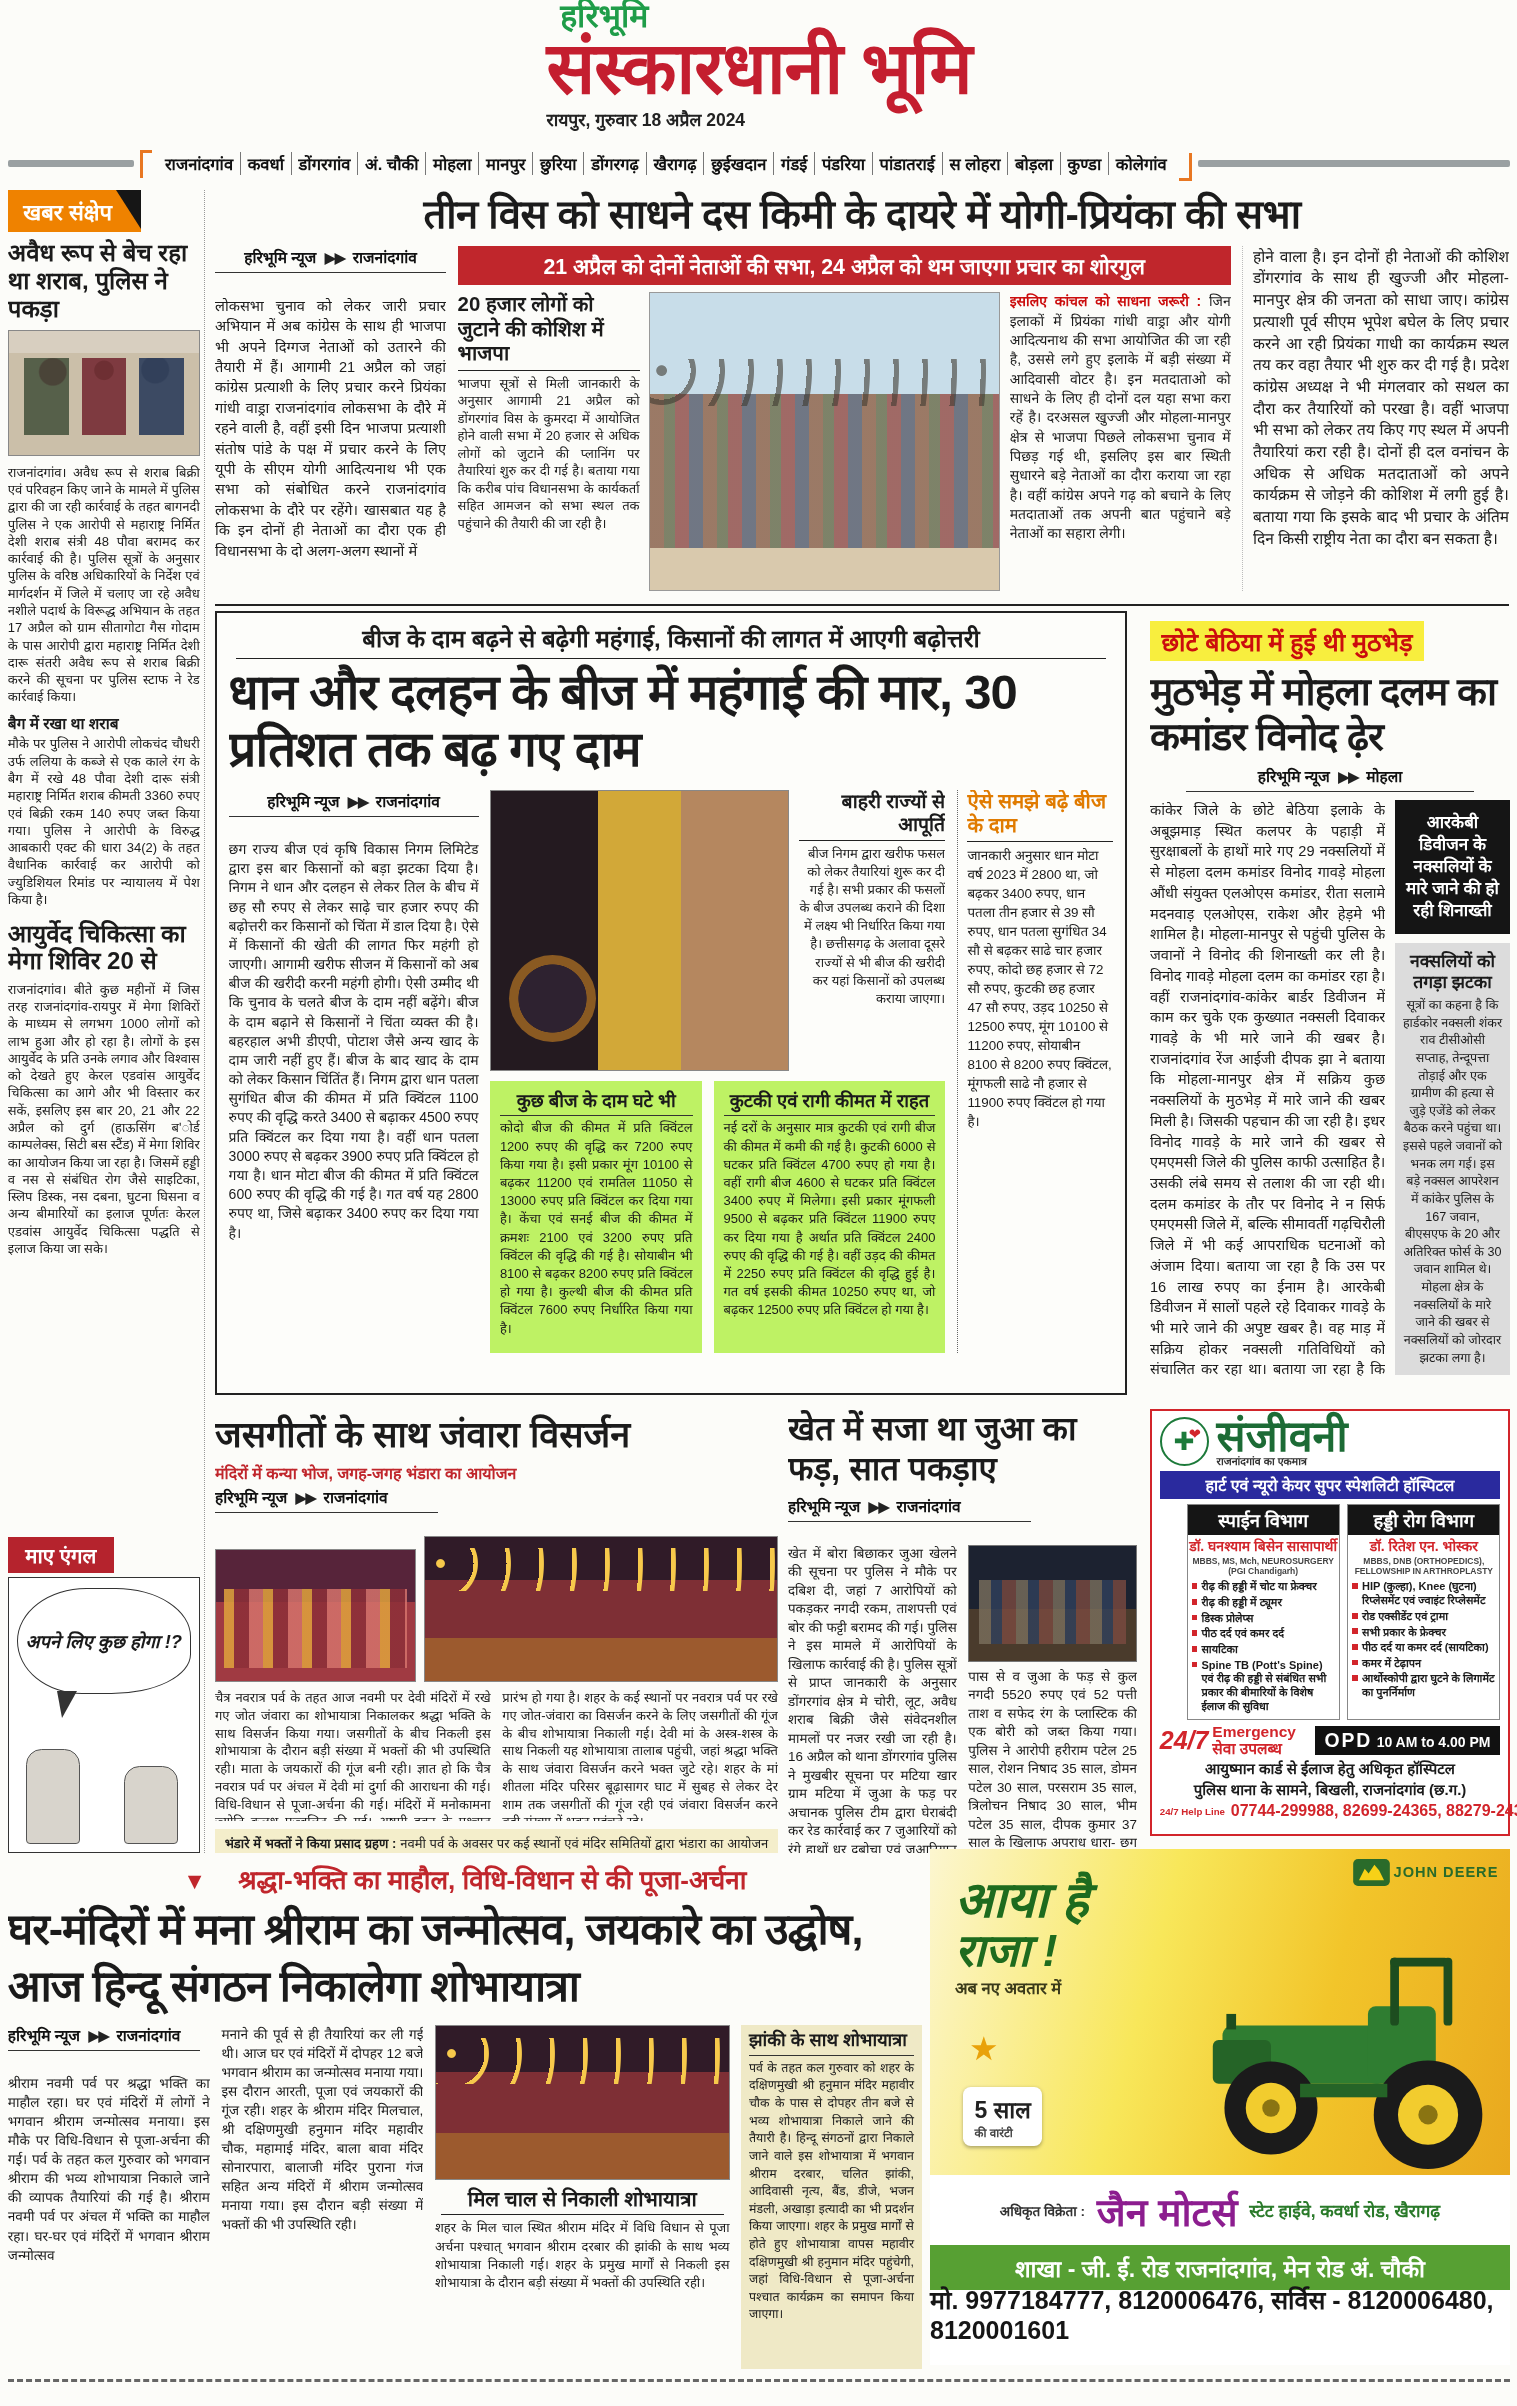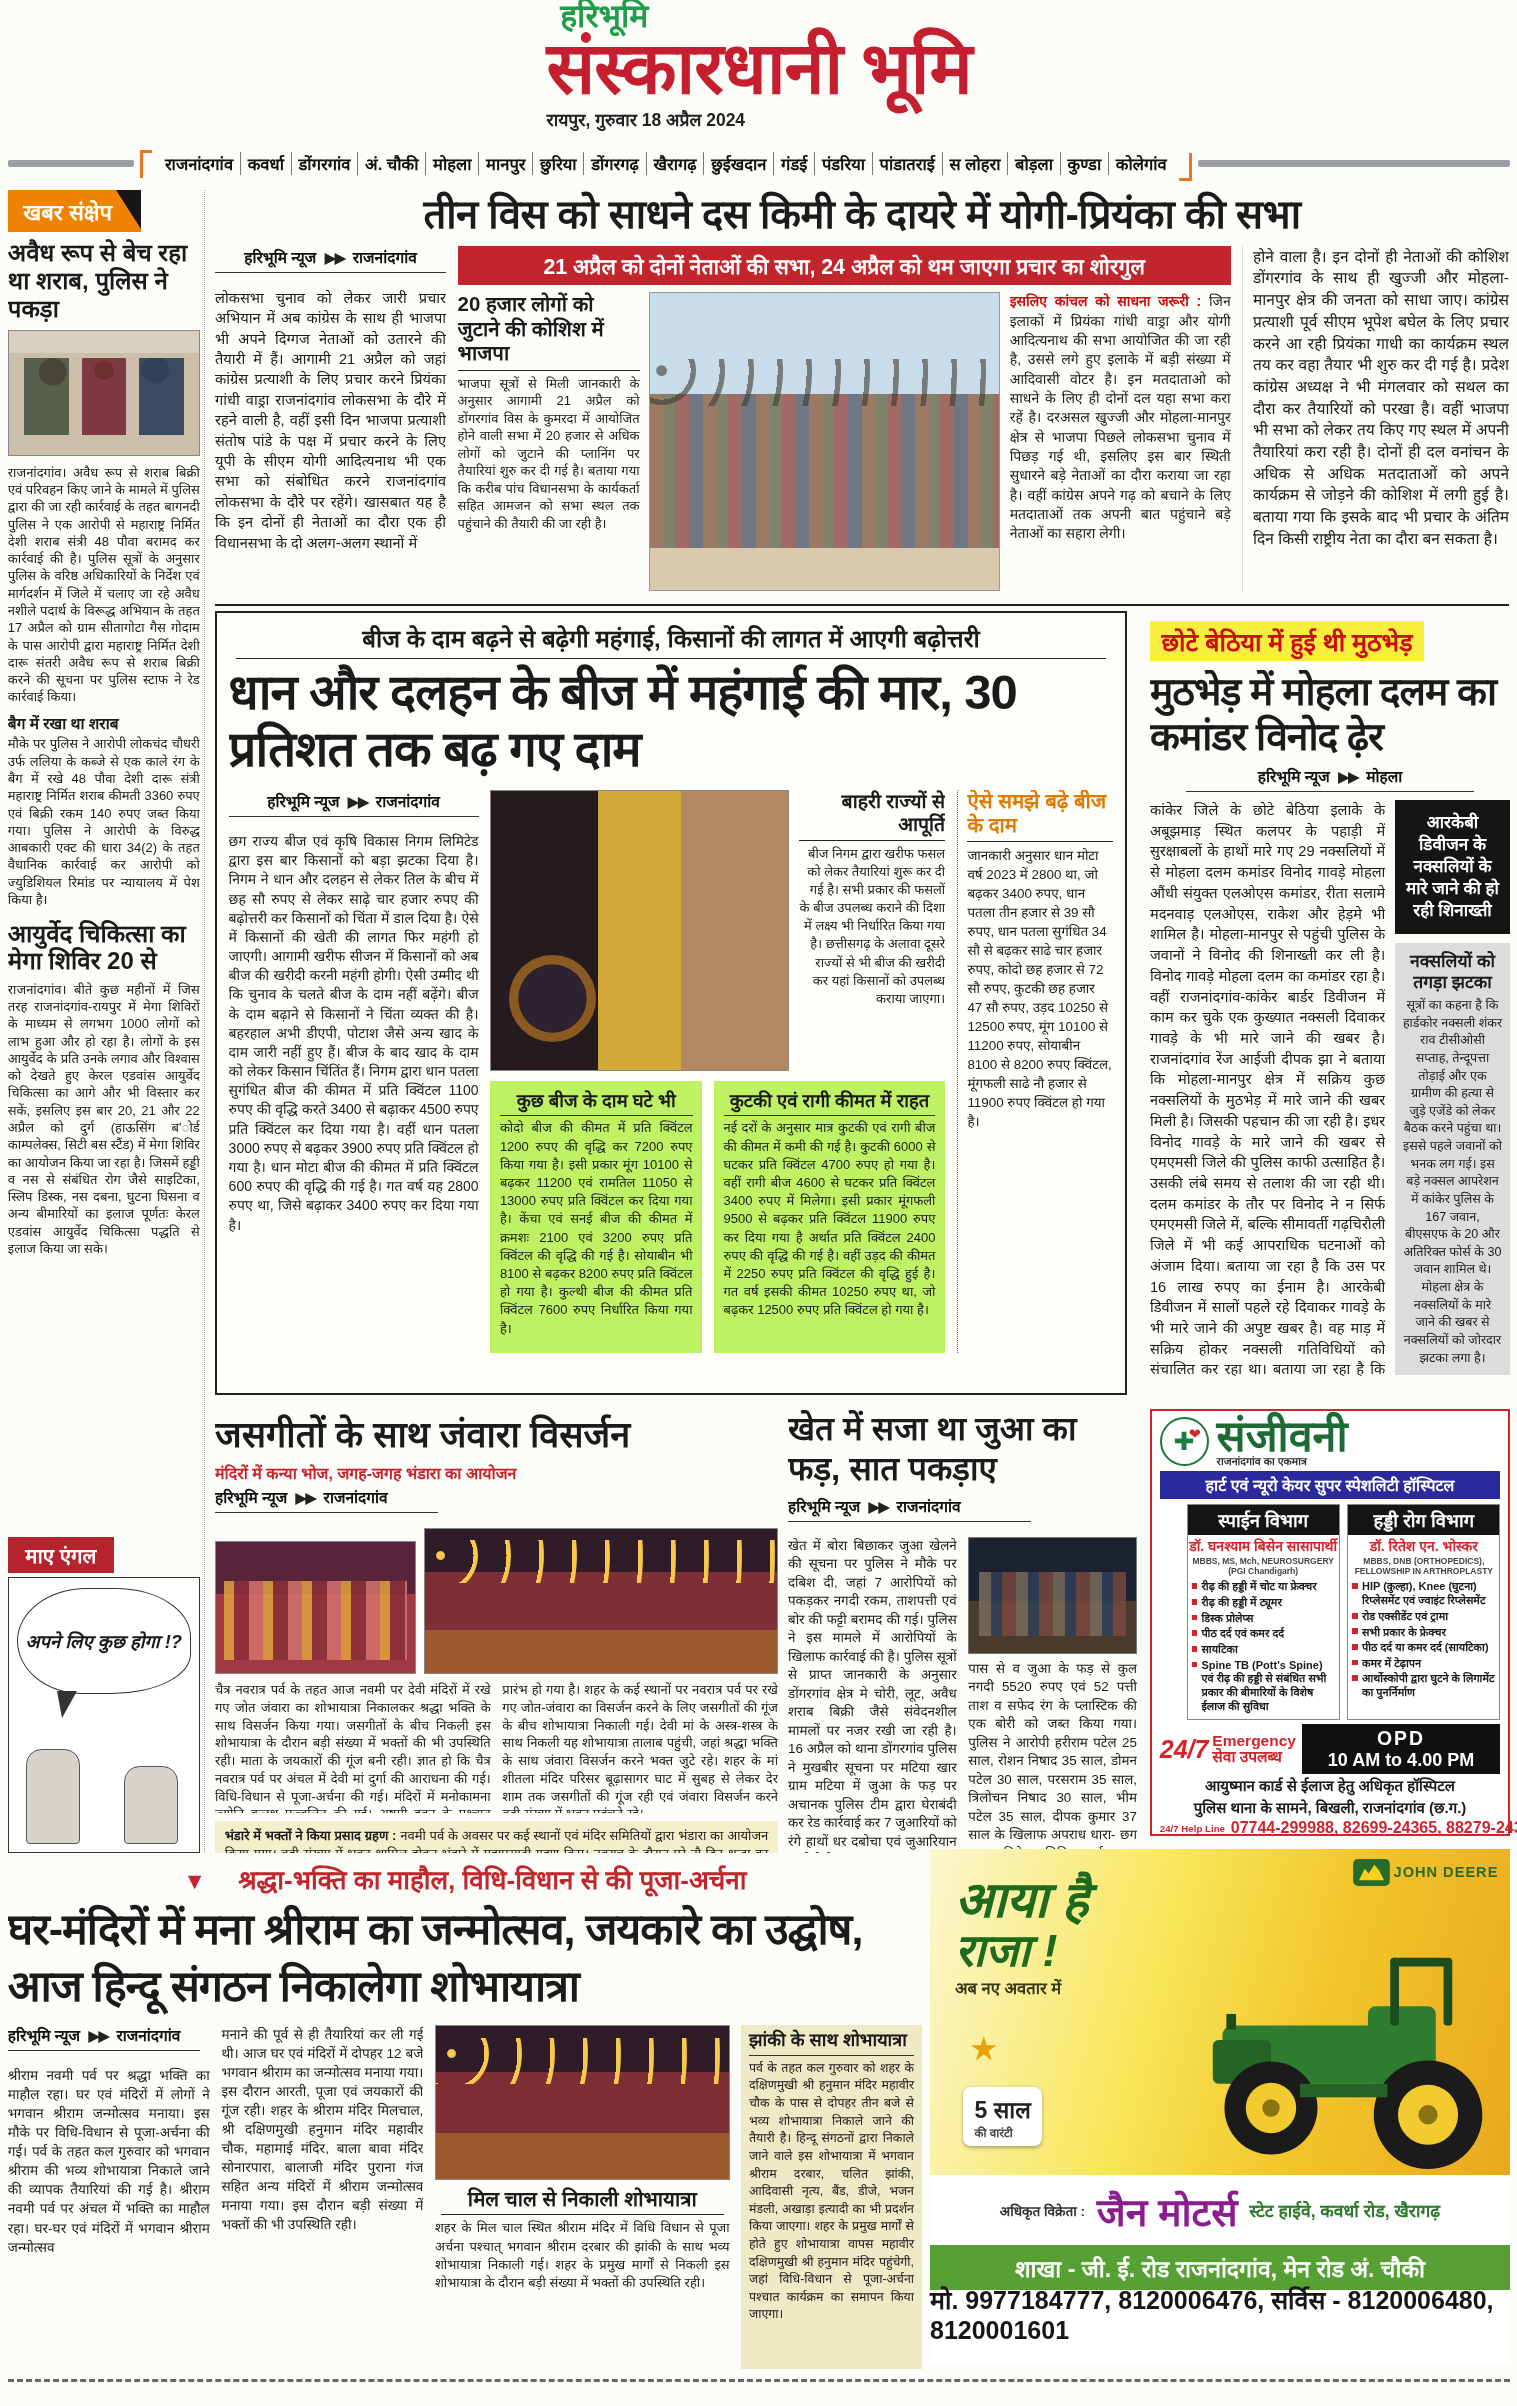--- a/index.html
+++ b/index.html
@@ -23,21 +23,21 @@
   .nav-bar.r{flex:1;}
   .brk{width:9.7px;height:25px;}
   .brk.open{border-left:3.9px solid #e87722;border-top:3.9px solid #e87722;}
   .brk.close{border-right:3.9px solid #e87722;border-bottom:3.9px solid #e87722;align-self:flex-end;}
   .nav-cities{display:flex;align-items:center;white-space:nowrap;font-weight:700;font-size:16.5px;color:#111;}
   .city{padding:0 6.8px;}
   .city:not(:last-child){border-right:1.9px solid #777;}
 
   
   .byline{font-weight:700;font-size:15.5px;color:#111;text-align:center;
-          border-bottom:1.9px solid #333;padding-bottom:3.9px;margin-bottom:15px;}
+          border-bottom:1.9px solid #333;padding-bottom:3.9px;margin-bottom:23px;}
   .byline .ff{color:#222;letter-spacing:-1.9px;padding:0 3.9px;}
   .rule-h{border-top:2.9px solid #222;}
 
   
   .ph{position:relative;overflow:hidden;background:#cfcabd;}
   .ph-people{background:linear-gradient(#d8cfc0 0 18%,#cbbfa9 18% 100%);}
   .ph-people::before{content:"";position:absolute;left:8%;right:8%;top:22%;height:62%;
      background:
       radial-gradient(circle at 18% 18%, #4a4438 0 9%, transparent 10%),
       radial-gradient(circle at 50% 16%, #6e2f33 0 9%, transparent 10%),
@@ -173,21 +173,21 @@
   .dept-q{font-size:8.5px;font-weight:700;color:#444;text-align:center;line-height:1.2;margin:1.9px 1.9px 3.9px;}
   .bullet{display:flex;gap:3.9px;font-size:11px;font-weight:700;line-height:1.25;margin:1.9px 3.9px;}
   .sq{width:5.8px;height:5.8px;background:#d2252b;margin-top:2.9px;flex:none;}
   .hosp-bottom{display:flex;gap:5.8px;align-items:center;margin-top:3.9px;}
   .emg{flex:1;display:flex;align-items:center;gap:3.9px;}
   .emg .b247{font-size:25px;font-weight:800;font-style:italic;color:#20208e;}
   .emg .b247 span{color:#d2252b;}
   .emg .etxt{color:#d2252b;font-weight:800;font-size:15.5px;line-height:1.05;}
   .opd{background:#111;color:#fff;text-align:center;padding:2.9px 9.7px;}
   .opd .o1{font-size:19.4px;font-weight:800;letter-spacing:1.9px;}
-  .opd .o2{font-size:18px;font-weight:800;white-space:nowrap;}
+  .opd .o2{font-size:14px;font-weight:800;white-space:nowrap;}
   .hosp-note{font-size:15px;font-weight:800;text-align:center;line-height:1.25;margin-top:2.9px;}
   .hosp-help{display:flex;align-items:center;gap:5.8px;margin-top:1.9px;}
   .hl-badge{font-size:9.7px;font-weight:800;color:#d2252b;white-space:nowrap;}
   .hl-num{color:#d2252b;font-weight:800;font-size:16px;white-space:nowrap;}
 
   
   .ram{left:7.8px;top:1861px;width:914px;height:508px;overflow:hidden;}
   .ram-kicker{text-align:center;color:#c0262c;font-size:26px;font-weight:800;white-space:nowrap;overflow:hidden;}
   .ram-kicker .arrow{color:#c0262c;font-size:23px;padding-right:25px;}
   .ram h1{margin:3.9px 0 0;font-size:43px;line-height:1.32;font-weight:800;height:116px;overflow:hidden;letter-spacing:-1px;}

